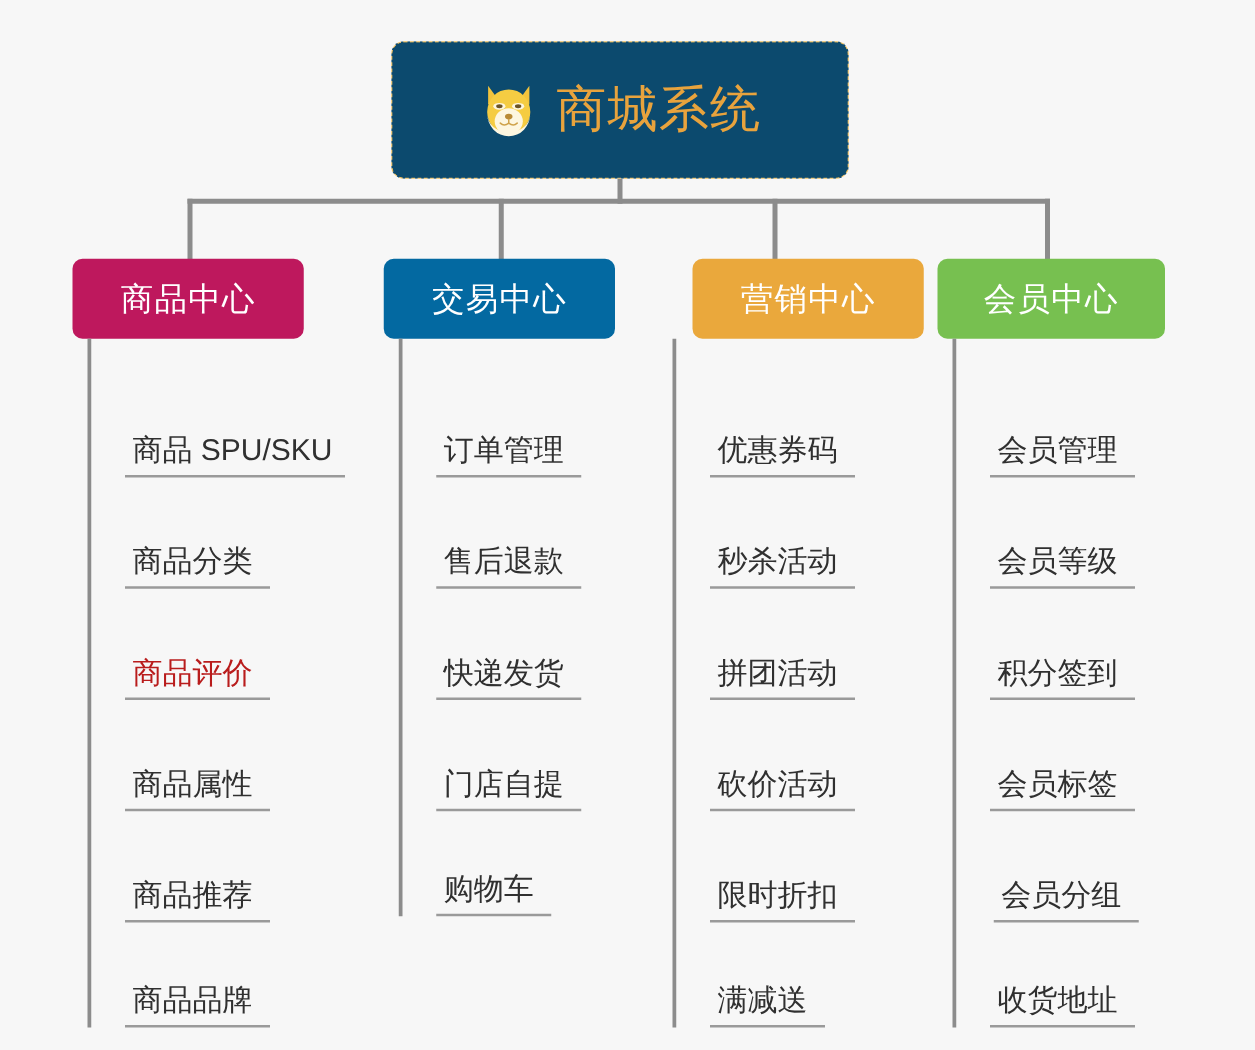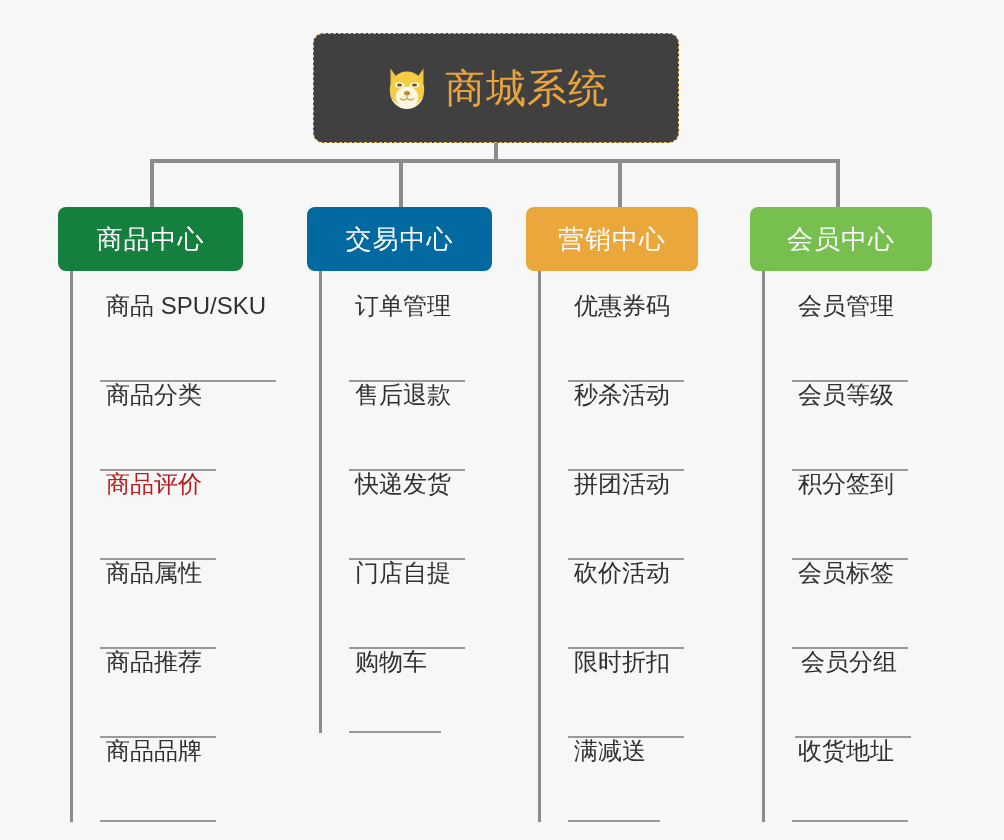--- a/index.html
+++ b/index.html
@@ -95,57 +95,58 @@
     display: flex;
     align-items: center;
     justify-content: center;
     color: #ffffff;
     font-size: 26px;
     letter-spacing: 1px;
     white-space: nowrap;
   }
   .col-1 .cat-header { width: 185px; }
   .col-2 .cat-header { width: 185px; }
-  .col-3 .cat-header { width: 172px; }
+  .col-3 .cat-header { width: 185px; margin-left: 28px; }
   .col-4 .cat-header { width: 182px; }
 
   
   .leaf-list {
     position: relative;
     margin-left: 12px;
     border-left: 3px solid #8c8c8c;
     padding-top: 22px;
   }
 
   .leaf-item {
     position: relative;
     height: 89px;
     box-sizing: border-box;
     display: flex;
+    align-items: flex-end;
   }
   .leaf-item:last-child { height: 84px; }
 
   .leaf-label {
     display: inline-block;
     margin-left: 27px;
     padding: 0 14px 6px 6px;
     border-bottom: 2px solid #9a9a9a;
     font-size: 24px;
     line-height: 1.1;
     color: #303030;
     white-space: nowrap;
   }
   .leaf-label.wide { padding-right: 10px; }
 </style>
 </head>
 <body style="background: rgb(247, 247, 247);">
 
 <div id="diagram">
 
-  <div class="root-card" style="background: #404040; border-color: rgb(240, 192, 96);">
+  <div class="root-card" style="background: #0c4a6e; border-color: rgb(240, 192, 96);">
     <svg class="root-emoji" viewBox="0 0 64 64" aria-hidden="true">
       <path d="M10 6 L10 26 L20 20 Z" fill="#f2c33c"></path>
       <path d="M54 6 L54 26 L44 20 Z" fill="#f2c33c"></path>
       <ellipse cx="32" cy="34" rx="23" ry="24" fill="#f5cc42"></ellipse>
       <path d="M9 36 a23 24 0 0 0 46 0 a23 20 0 0 1 -46 0 Z" fill="#fdf6e0"></path>
       <ellipse cx="32" cy="44" rx="15" ry="14" fill="#fdf6e0"></ellipse>
       <ellipse cx="22" cy="28" rx="6.5" ry="3.6" fill="#fdf6e0"></ellipse>
       <ellipse cx="42" cy="28" rx="6.5" ry="3.6" fill="#fdf6e0"></ellipse>
       <ellipse cx="22" cy="28" rx="3.4" ry="2.1" fill="#6b5326"></ellipse>
       <ellipse cx="42" cy="28" rx="3.4" ry="2.1" fill="#6b5326"></ellipse>
@@ -156,21 +157,21 @@
   </div>
 
   <div class="conn conn-v stem-root" style="background: rgb(140, 140, 140);"></div>
   <div class="conn conn-h bus" style="background: rgb(140, 140, 140);"></div>
   <div class="conn conn-v drop drop-1" style="background: rgb(140, 140, 140);"></div>
   <div class="conn conn-v drop drop-2" style="background: rgb(140, 140, 140);"></div>
   <div class="conn conn-v drop drop-3" style="background: rgb(140, 140, 140);"></div>
   <div class="conn conn-v drop drop-4" style="background: rgb(140, 140, 140);"></div>
 
   <div class="column col-1">
-    <div class="cat-header" style="background: #15803d;">
+    <div class="cat-header" style="background: #be185d;">
       <span>商品中心</span>
     </div>
     <div class="leaf-list" style="border-left-color: rgb(140, 140, 140);">
       <div class="leaf-item">
           <span class="leaf-label wide" style="border-bottom-color: rgb(154, 154, 154); color: rgb(48, 48, 48);">商品 SPU/SKU</span>
         </div>
       <div class="leaf-item">
           <span class="leaf-label" style="border-bottom-color: rgb(154, 154, 154); color: rgb(48, 48, 48);">商品分类</span>
         </div>
       <div class="leaf-item">

